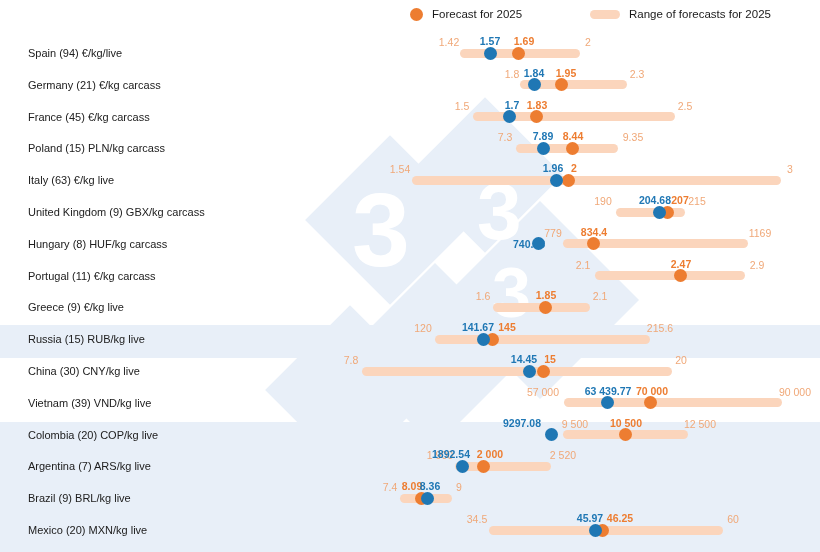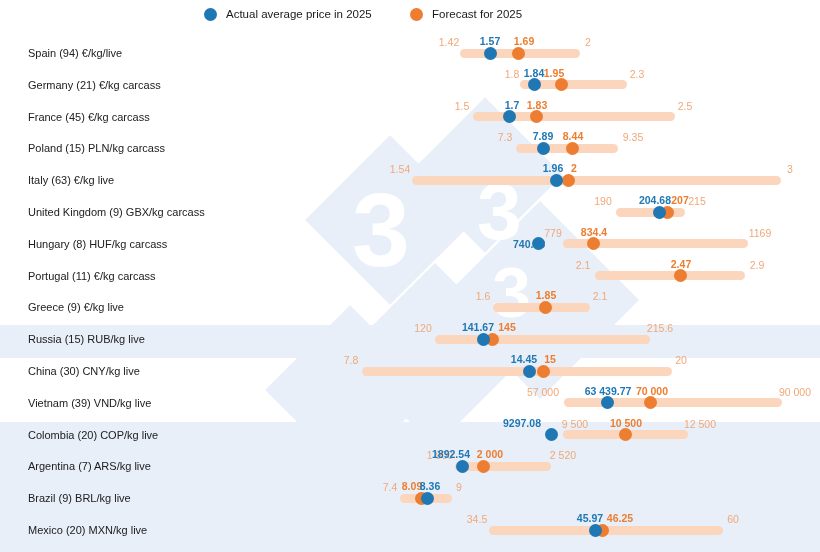--- a/index.html
+++ b/index.html
@@ -75,48 +75,48 @@
     <div class="wm-diamond" style="left:290px;top:330px;width:120px;height:120px;"></div>
     <div class="wm-three" style="left:352px;top:178px;font-size:104px;">3</div>
     <div class="wm-three" style="left:477px;top:172px;font-size:80px;">3</div>
     <div class="wm-three" style="left:492px;top:258px;font-size:70px;">3</div>
   </div>
 
   <div class="band" style="top:325px;height:33px;"></div>
   <div class="band" style="top:422px;height:130px;"></div>
 
   <div class="legend">
-    <div class="legend-item" style="left:204px;">
-      <span class="legend-dot" style="background:#1f77b4;"></span>
-      <span class="legend-label">Actual average price in 2025</span>
-    </div>
     <div class="legend-item" style="left:410px;">
       <span class="legend-dot" style="background:#ed7d31;"></span>
       <span class="legend-label">Forecast for 2025</span>
+    </div>
+    <div class="legend-item" style="left:590px;">
+      <span class="legend-bar" style="background:#fbd5bc;"></span>
+      <span class="legend-label">Range of forecasts for 2025</span>
     </div>
   </div>
 
   <div id="rows">
       <div class="row" style="top: 37px;">
         <div class="row-label">Spain (94)  €/kg/live</div>
         <div class="track" style="left: 460px; width: 120px;"></div>
         <div class="vlabel minmax" style="left: 449px;">1.42</div>
         <div class="vlabel minmax" style="left: 588px;">2</div>
         <div class="dot dot-forecast" style="left: 518px;"></div>
         <div class="vlabel forecast" style="left: 524px;">1.69</div>
         <div class="dot dot-actual" style="left: 490px;"></div>
         <div class="vlabel actual" style="left: 490px;">1.57</div>
       </div>
       <div class="row" style="top: 68.8px;">
         <div class="row-label">Germany (21) €/kg carcass</div>
         <div class="track" style="left: 520px; width: 107px;"></div>
         <div class="vlabel minmax" style="left: 512px;">1.8</div>
         <div class="vlabel minmax" style="left: 637px;">2.3</div>
         <div class="dot dot-forecast" style="left: 561px;"></div>
-        <div class="vlabel forecast" style="left: 554px;">1.95</div>
+        <div class="vlabel forecast" style="left: 566px;">1.95</div>
         <div class="dot dot-actual" style="left: 534px;"></div>
         <div class="vlabel actual" style="left: 534px; margin-top: 12px;">1.84</div>
       </div>
       <div class="row" style="top: 100.6px;">
         <div class="row-label">France (45) €/kg carcass</div>
         <div class="track" style="left: 473px; width: 202px;"></div>
         <div class="vlabel minmax" style="left: 462px;">1.5</div>
         <div class="vlabel minmax" style="left: 685px;">2.5</div>
         <div class="dot dot-forecast" style="left: 536px;"></div>
         <div class="vlabel forecast" style="left: 537px;">1.83</div>

